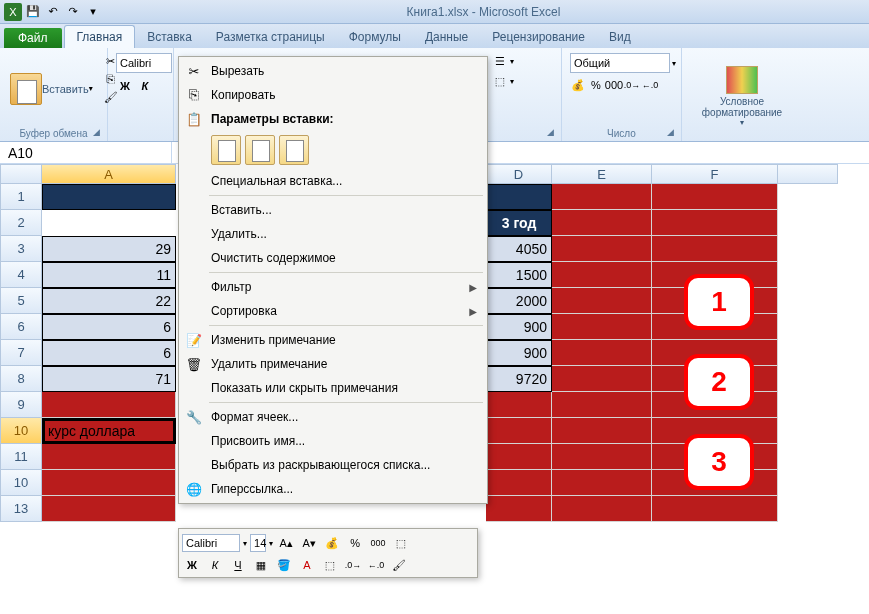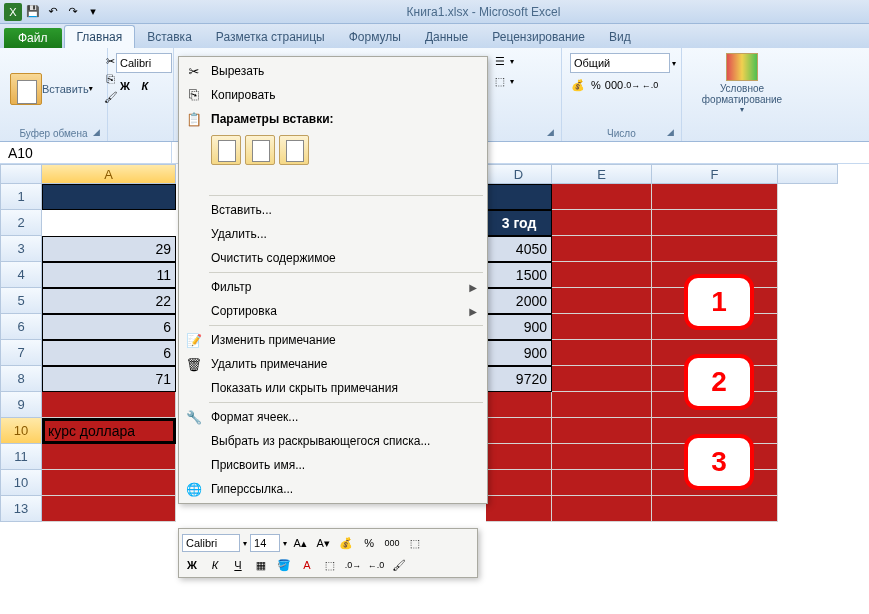--- a/index.html
+++ b/index.html
@@ -158,21 +158,21 @@
         <div class="mini-icon">%</div>
         <div class="mini-icon">000</div>
         <div class="mini-icon" style="font-size:9px;">.0→</div>
         <div class="mini-icon" style="font-size:9px;">←.0</div>
       </div>
     </div>
     <div class="r-group-label">Число</div>
     <div class="dialog-launcher">◢</div>
   </div>
 
-  <div class="r-group" style="width:120px;border-right:none;">
+  <div class="r-group" style="width:120px;border-right:none;justify-content:center;">
     <div class="big-btn">
       <div class="big-btn-icon" style="background:linear-gradient(90deg,#e05050,#f0d050,#50c050);"></div>
       <span>Условное форматирование</span>
       <span style="font-size:8px;">▾</span>
     </div>
   </div>
 </div>
 
 <div class="namebox-row">
   <div class="namebox">A10</div>
@@ -308,20 +308,21 @@
       <div class="ctx-icon">📋</div>
       <div class="ctx-label">Параметры вставки:</div>
     </div>
   <div class="ctx-paste-opts">
     <div class="paste-opt"></div>
     <div class="paste-opt"></div>
     <div class="paste-opt"></div>
   </div>
   <div class="ctx-item">
       <div class="ctx-icon"></div>
+      <div class="ctx-label">Специальная вставка...</div>
     </div>
   <div class="ctx-sep"></div>
   <div class="ctx-item">
       <div class="ctx-icon"></div>
       <div class="ctx-label">Вставить...</div>
     </div>
   <div class="ctx-item">
       <div class="ctx-icon"></div>
       <div class="ctx-label">Удалить...</div>
     </div>
@@ -353,37 +354,37 @@
       <div class="ctx-icon"></div>
       <div class="ctx-label">Показать или скрыть примечания</div>
     </div>
   <div class="ctx-sep"></div>
   <div class="ctx-item">
       <div class="ctx-icon">🔧</div>
       <div class="ctx-label">Формат ячеек...</div>
     </div>
   <div class="ctx-item">
       <div class="ctx-icon"></div>
+      <div class="ctx-label">Присвоить имя...</div>
+    </div>
+  <div class="ctx-item">
+      <div class="ctx-icon"></div>
       <div class="ctx-label">Выбрать из раскрывающегося списка...</div>
-    </div>
-  <div class="ctx-item">
-      <div class="ctx-icon"></div>
-      <div class="ctx-label">Присвоить имя...</div>
     </div>
   <div class="ctx-item">
       <div class="ctx-icon">🌐</div>
       <div class="ctx-label">Гиперссылка...</div>
     </div>
 </div>
 
 <div class="mini-toolbar">
   <div class="mt-row">
     <div class="mt-combo">Calibri</div>
       <span style="font-size:8px;">▾</span>
-    <div class="mt-combo" style="width:30px;">14</div>
+    <div class="mt-combo" style="width:16px;">14</div>
       <span style="font-size:8px;">▾</span>
     <div class="mt-btn">A▴</div>
     <div class="mt-btn">A▾</div>
     <div class="mt-btn">💰</div>
     <div class="mt-btn">%</div>
     <div class="mt-btn" style="font-size:9px;">000</div>
     <div class="mt-btn">⬚</div>
   </div>
   <div class="mt-row">
     <div class="mt-btn" style="font-weight:bold;">Ж</div>

